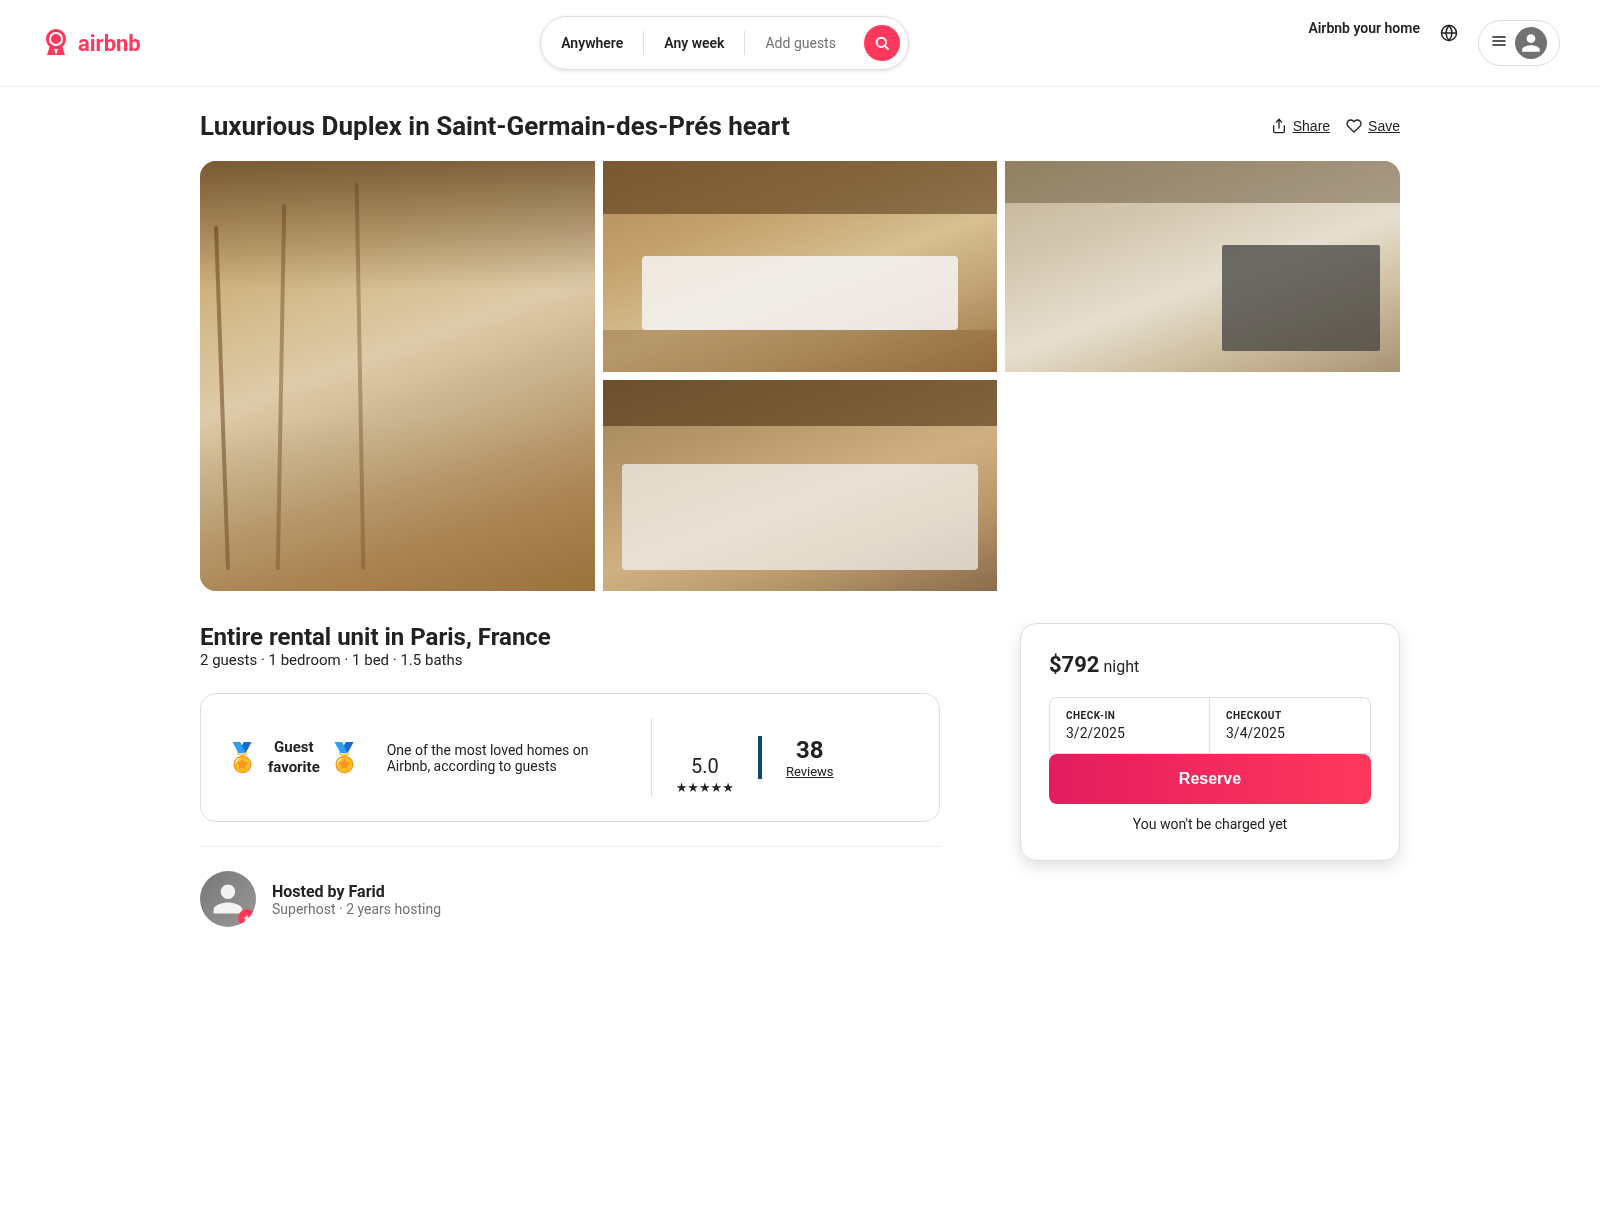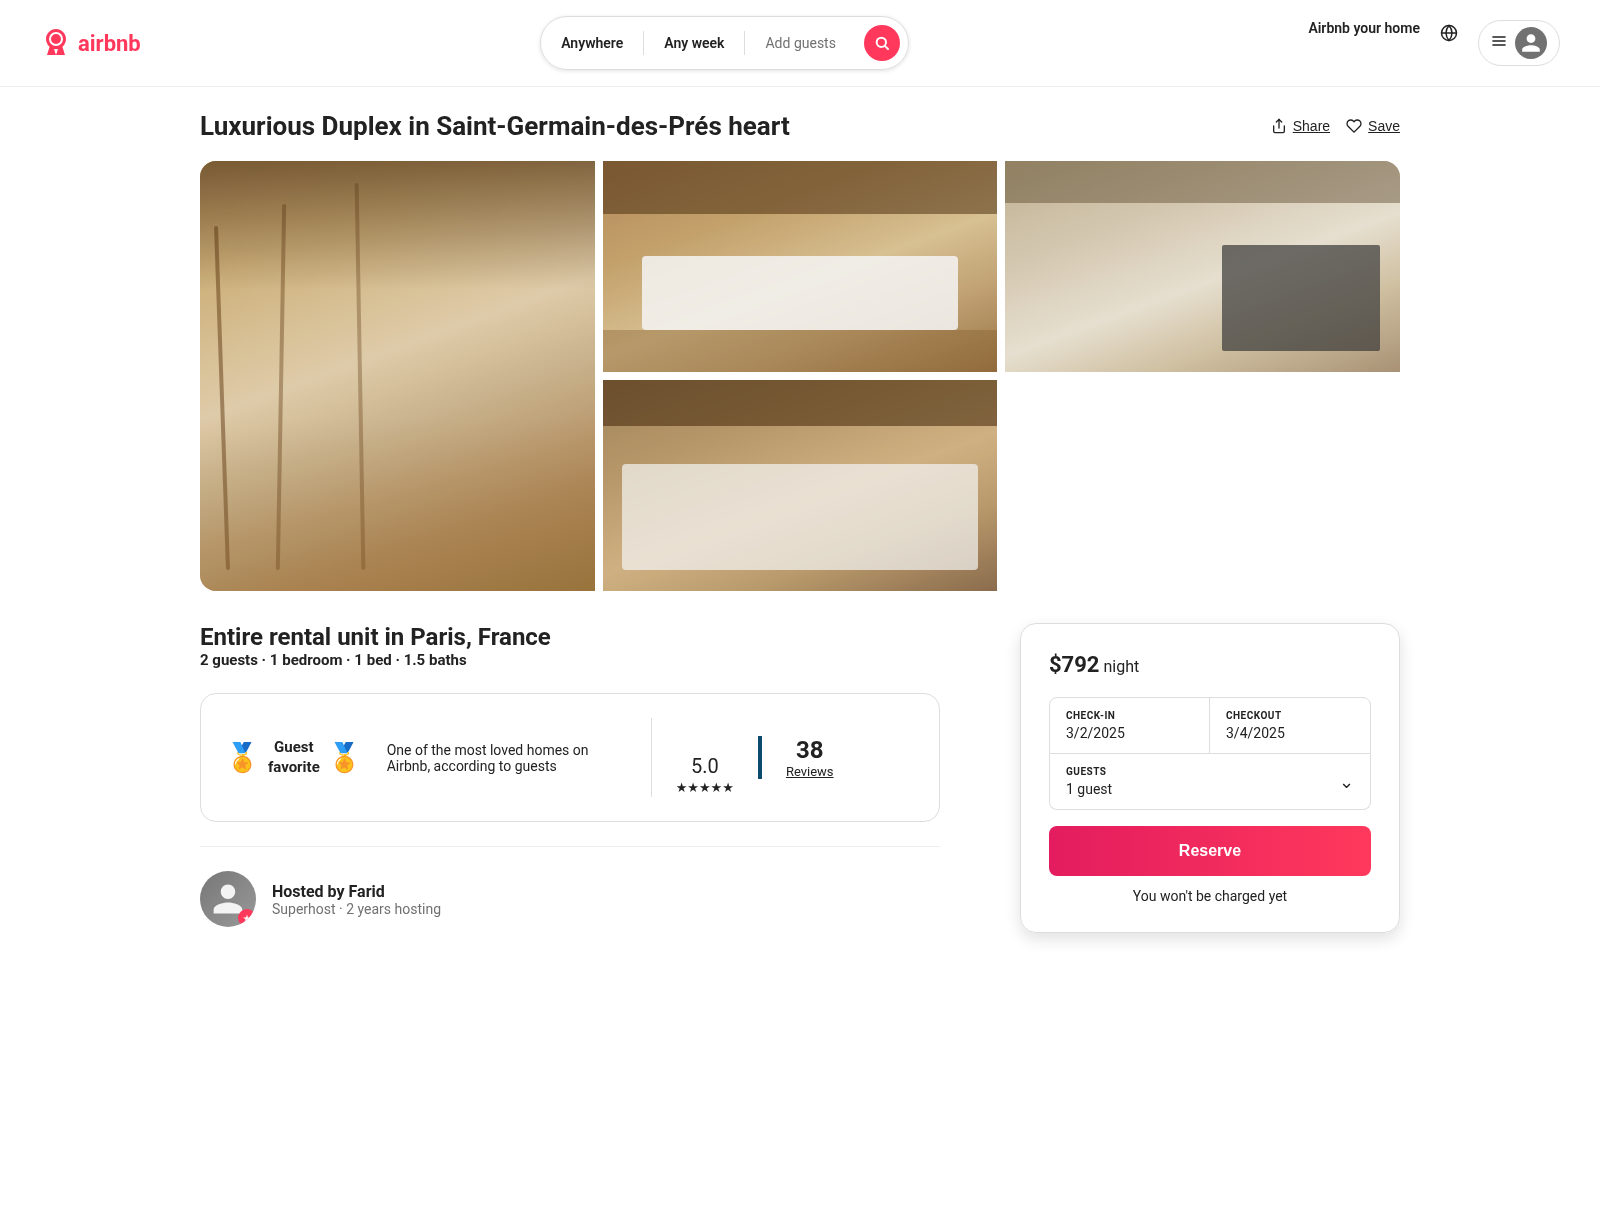--- a/index.html
+++ b/index.html
@@ -201,21 +201,20 @@
     .main-layout {
       display: grid;
       grid-template-columns: 1fr 380px;
       gap: 80px;
       align-items: start;
     }
     .listing-meta {
       font-size: 15px;
       color: #222;
       margin-bottom: 24px;
-      font-weight: bold;
     }
 
     
     .guest-favorite-card {
       border: 1px solid #ddd;
       border-radius: 16px;
       padding: 24px;
       display: flex;
       align-items: center;
       gap: 24px;
@@ -542,27 +541,20 @@
         <div class="date-cell">
           <div class="date-label">CHECK-IN</div>
           <div class="date-value">3/2/2025</div>
         </div>
         <div class="date-cell">
           <div class="date-label">CHECKOUT</div>
           <div class="date-value">3/4/2025</div>
         </div>
       </div>
 
-      <div class="guests-cell">
-        <div class="guests-left">
-          <div class="guests-label">GUESTS</div>
-          <div class="guests-value">1 guest</div>
-        </div>
-        <span class="chevron">⌄</span>
-      </div>
 
       <button class="reserve-btn">Reserve</button>
 
       <p class="no-charge">You won't be charged yet</p>
     </div>
   </div>
 
 </div>
 
 </body></html>

